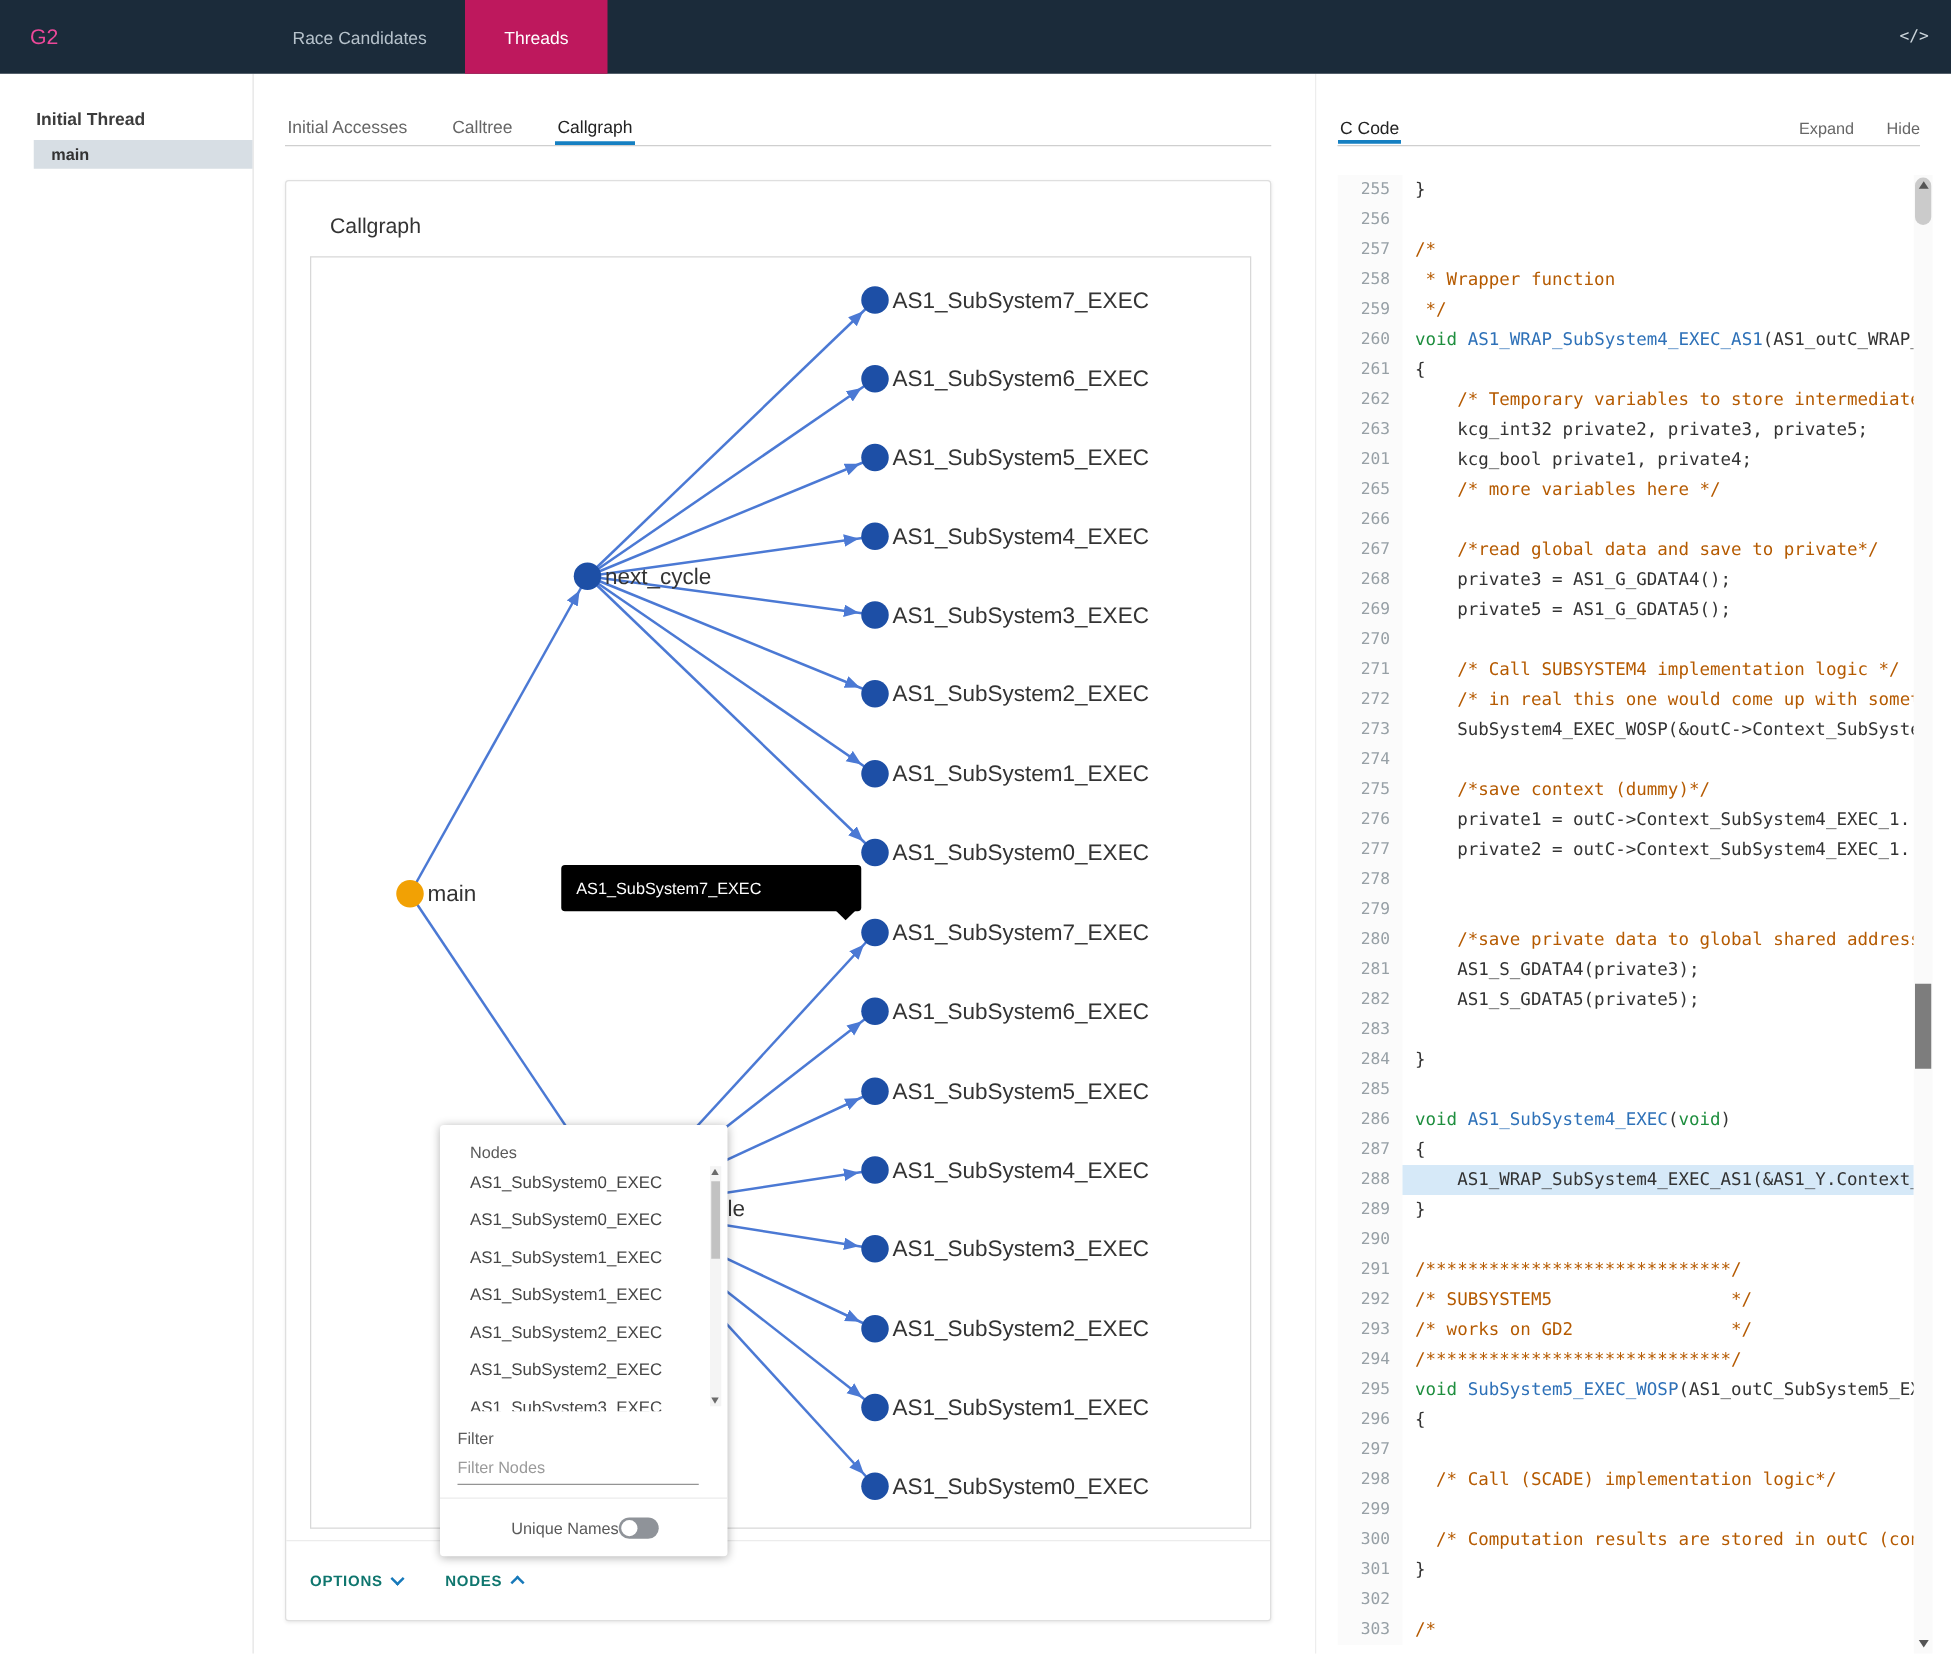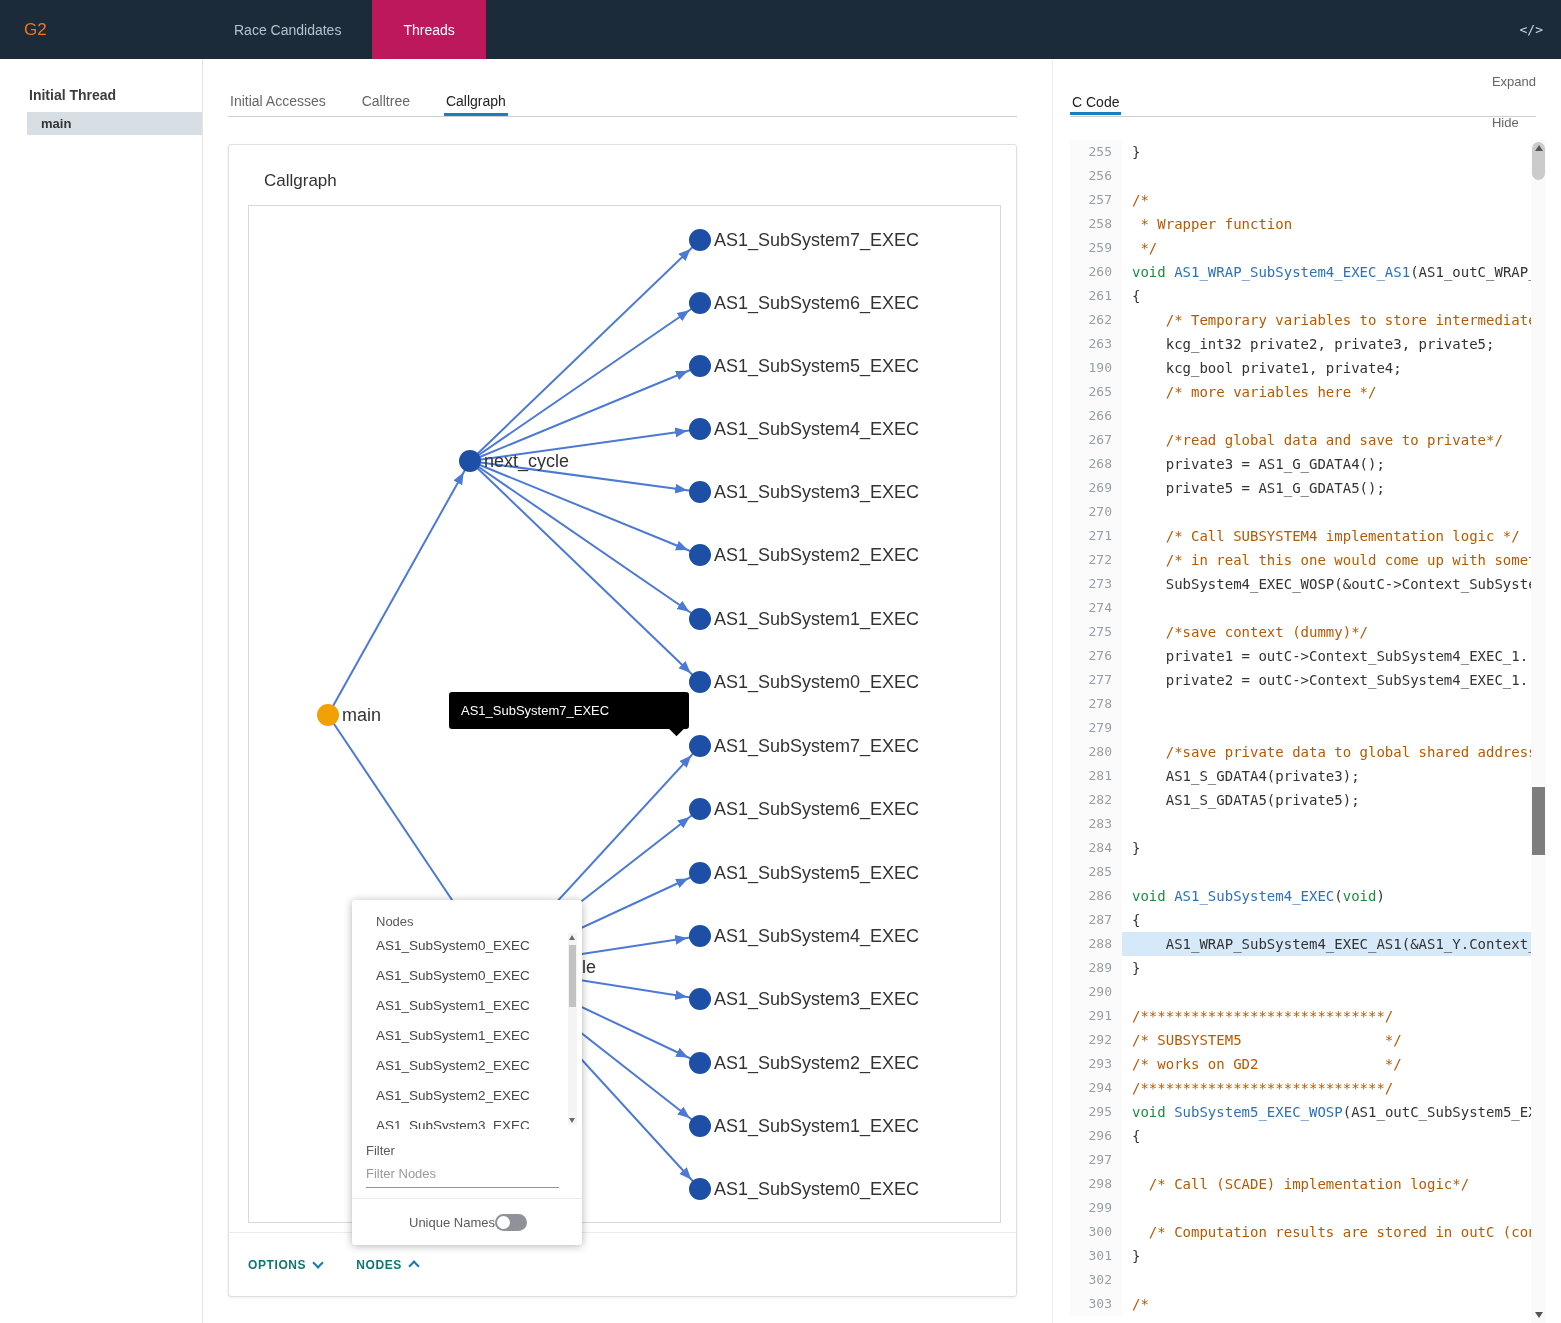--- a/index.html
+++ b/index.html
@@ -3,21 +3,21 @@
 <meta charset="utf-8">
 <style>
   html,body{margin:0;padding:0;}
   body{width:1561px;height:1323px;position:relative;overflow:hidden;background:#fff;
        font-family:"Liberation Sans",sans-serif;color:#333;}
 
   
   .app-header{position:absolute;top:0;left:0;right:0;height:59px;background:#1b2b3a;
               display:flex;align-items:stretch;z-index:20;}
   .logo{width:203px;display:flex;align-items:center;padding-left:24px;box-sizing:border-box;
-        color:#f97316;font-size:17px;}
+        color:#ec4899;font-size:17px;}
   .htabs{display:flex;align-items:stretch;}
   .htab{display:flex;align-items:center;padding:0 31px;font-size:14px;color:#b6c2cb;cursor:pointer;}
   .htab.active{background:#be185d;color:#fff;}
   .header-right{margin-left:auto;display:flex;align-items:center;padding-right:18px;}
   .code-icon{color:#cdd6dc;font-size:13px;font-family:"DejaVu Sans Mono",monospace;cursor:pointer;}
 
   
   .sidebar{position:absolute;top:59px;left:0;width:203px;bottom:0;background:#fff;
            border-right:1px solid #e4e4e4;box-sizing:border-box;font-weight:bold;}
   .sidebar-heading{margin:28px 0 0 29px;font-size:14px;color:#3c3c3c;}
@@ -82,21 +82,21 @@
   .chev-up{display:inline-block;width:6px;height:6px;border-right:2px solid #1779ba;
            border-bottom:2px solid #1779ba;transform:rotate(-135deg);margin-top:3px;}
 
   
   .code-panel{position:absolute;top:59px;left:1052px;right:0;bottom:0;background:#fff;
               border-left:1px solid #ededed;box-sizing:border-box;}
   .code-header{position:absolute;top:29px;left:17px;right:25px;height:29px;
                border-bottom:1px solid #cfcfcf;display:flex;align-items:center;box-sizing:border-box;}
   .code-title{font-size:14px;color:#222;line-height:26px;padding:0 2px;
               box-shadow:inset 0 -3px 0 #1580c2;cursor:pointer;}
-  .code-links{margin-left:auto;display:flex;gap:26px;flex-direction:column;}
+  .code-links{margin-left:auto;display:flex;gap:26px;}
   .code-link{font-size:13px;color:#666;cursor:pointer;}
   .code-body{position:absolute;top:81px;left:17px;right:30px;bottom:0;overflow:hidden;
              font-family:"DejaVu Sans Mono",monospace;font-size:14px;}
   .code-line{display:flex;height:24px;line-height:24px;white-space:pre;}
   .ln{width:42px;min-width:42px;text-align:right;padding-right:10px;color:#97a0a6;
       font-size:13px;background:#fbfbfb;}
   .lt{flex:1;padding-left:10px;}
   .code-line.hl .lt{background:#d6e9f8;}
   .tok-p{color:#333;}
   .tok-c{color:#b55a00;}
@@ -266,21 +266,21 @@
   <div class="code-body" id="code-lines">
       <div class="code-line"><span class="ln">255</span><span class="lt"><span class="tok-p">}</span></span></div>
       <div class="code-line"><span class="ln">256</span><span class="lt"></span></div>
       <div class="code-line"><span class="ln">257</span><span class="lt"><span class="tok-c">/*</span></span></div>
       <div class="code-line"><span class="ln">258</span><span class="lt"><span class="tok-c"> * Wrapper function</span></span></div>
       <div class="code-line"><span class="ln">259</span><span class="lt"><span class="tok-c"> */</span></span></div>
       <div class="code-line"><span class="ln">260</span><span class="lt"><span class="tok-k">void </span><span class="tok-f">AS1_WRAP_SubSystem4_EXEC_AS1</span><span class="tok-p">(AS1_outC_WRAP_SubSystem4_EXEC</span></span></div>
       <div class="code-line"><span class="ln">261</span><span class="lt"><span class="tok-p">{</span></span></div>
       <div class="code-line"><span class="ln">262</span><span class="lt"><span class="tok-c">    /* Temporary variables to store intermediate results */</span></span></div>
       <div class="code-line"><span class="ln">263</span><span class="lt"><span class="tok-p">    kcg_int32 private2, private3, private5;</span></span></div>
-      <div class="code-line"><span class="ln">190</span><span class="lt"><span class="tok-p">    kcg_bool private1, private4;</span></span></div>
+      <div class="code-line"><span class="ln">201</span><span class="lt"><span class="tok-p">    kcg_bool private1, private4;</span></span></div>
       <div class="code-line"><span class="ln">265</span><span class="lt"><span class="tok-c">    /* more variables here */</span></span></div>
       <div class="code-line"><span class="ln">266</span><span class="lt"></span></div>
       <div class="code-line"><span class="ln">267</span><span class="lt"><span class="tok-c">    /*read global data and save to private*/</span></span></div>
       <div class="code-line"><span class="ln">268</span><span class="lt"><span class="tok-p">    private3 = AS1_G_GDATA4();</span></span></div>
       <div class="code-line"><span class="ln">269</span><span class="lt"><span class="tok-p">    private5 = AS1_G_GDATA5();</span></span></div>
       <div class="code-line"><span class="ln">270</span><span class="lt"></span></div>
       <div class="code-line"><span class="ln">271</span><span class="lt"><span class="tok-c">    /* Call SUBSYSTEM4 implementation logic */</span></span></div>
       <div class="code-line"><span class="ln">272</span><span class="lt"><span class="tok-c">    /* in real this one would come up with something</span></span></div>
       <div class="code-line"><span class="ln">273</span><span class="lt"><span class="tok-p">    SubSystem4_EXEC_WOSP(&amp;outC-&gt;Context_SubSystem4</span></span></div>
       <div class="code-line"><span class="ln">274</span><span class="lt"></span></div>

